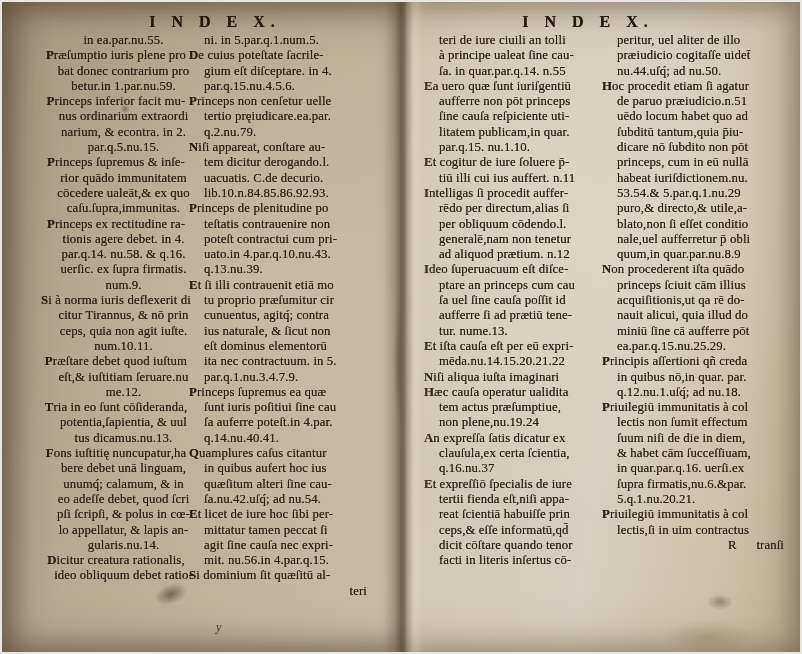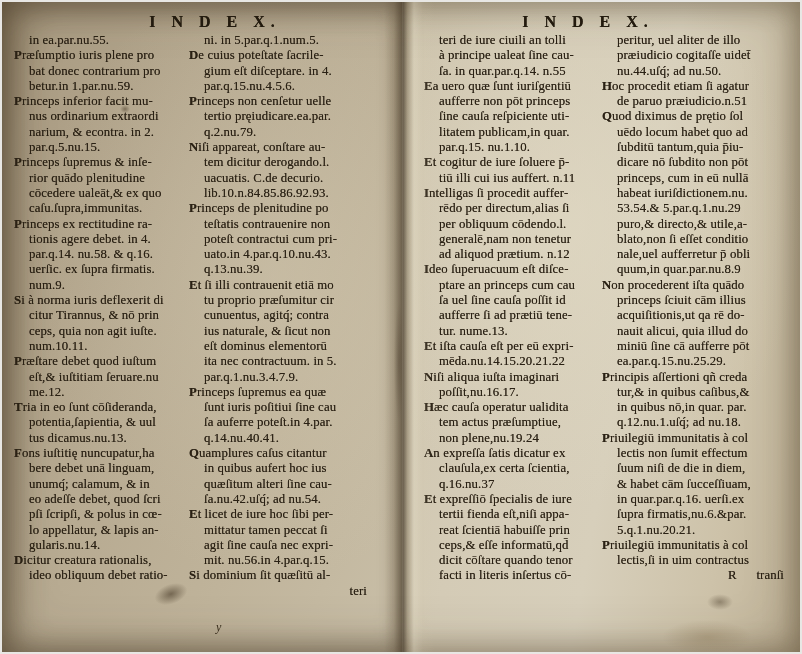--- a/index.html
+++ b/index.html
@@ -47,21 +47,21 @@
   .vig{position:absolute;inset:0;pointer-events:none;box-shadow:inset 0 0 55px rgba(64,50,30,.22);}
   .header{
     position:absolute;top:11px;transform:translateX(-50%);
     font-weight:bold;font-size:16px;letter-spacing:6px;
     color:#221a0e;white-space:nowrap;
     text-shadow:0 0 .6px rgba(34,26,14,.8);
   }
   .hl{left:213px;} .hr{left:186px;}
   .col{position:absolute;top:31px;color:#2a2114;
        text-shadow:0 0 .6px rgba(42,33,20,.65);}
-  .c-l1{left:12px;width:176px;}
+  .c-l1{left:26px;width:176px;text-align:center;}
   .c-l2{left:187px;width:192px;}
   .c-r1{left:22px;width:182px;}
   .c-r2{left:200px;width:196px;}
   .ln{height:15.3px;line-height:15.3px;font-size:12.8px;white-space:nowrap;letter-spacing:.1px;}
   .ln.cont{padding-left:15px;}
   .ln.rt{text-align:right;padding-right:14px;}
   .lead{font-weight:bold;}
   .sig{
     position:absolute;left:214px;top:618px;
     font-style:italic;font-size:12px;color:#3a2f1d;
@@ -88,21 +88,21 @@
     <div class="col c-l1">
         <div class="ln cont">in ea.par.nu.55.</div>
         <div class="ln"><span class="lead">P</span>ræſumptio iuris plene pro</div>
         <div class="ln cont">bat donec contrarium pro</div>
         <div class="ln cont">betur.in 1.par.nu.59.</div>
         <div class="ln"><span class="lead">P</span>rinceps inferior facit mu-</div>
         <div class="ln cont">nus ordinarium extraordi</div>
         <div class="ln cont">narium, &amp; econtra. in 2.</div>
         <div class="ln cont">par.q.5.nu.15.</div>
         <div class="ln"><span class="lead">P</span>rinceps ſupremus &amp; inſe-</div>
-        <div class="ln cont">rior quādo plenitudine</div>
+        <div class="ln cont">rior quādo immunitatem</div>
         <div class="ln cont">cōcedere ualeāt,&amp; ex quo</div>
         <div class="ln cont">caſu.ſupra,immunitas.</div>
         <div class="ln"><span class="lead">P</span>rinceps ex rectitudine ra-</div>
         <div class="ln cont">tionis agere debet. in 4.</div>
         <div class="ln cont">par.q.14. nu.58. &amp; q.16.</div>
         <div class="ln cont">uerſic. ex ſupra firmatis.</div>
         <div class="ln cont">num.9.</div>
         <div class="ln"><span class="lead">S</span>i à norma iuris deflexerit di</div>
         <div class="ln cont">citur Tirannus, &amp; nō prin</div>
         <div class="ln cont">ceps, quia non agit iuſte.</div>
@@ -187,59 +187,56 @@
         <div class="ln cont">generalē,nam non tenetur</div>
         <div class="ln cont">ad aliquod prætium. n.12</div>
         <div class="ln"><span class="lead">I</span>deo ſuperuacuum eſt diſce-</div>
         <div class="ln cont">ptare an princeps cum cau</div>
         <div class="ln cont">ſa uel ſine cauſa poſſit id</div>
         <div class="ln cont">aufferre ſi ad prætiū tene-</div>
         <div class="ln cont">tur. nume.13.</div>
         <div class="ln"><span class="lead">E</span>t iſta cauſa eſt per eū expri-</div>
         <div class="ln cont">mēda.nu.14.15.20.21.22</div>
         <div class="ln"><span class="lead">N</span>iſi aliqua iuſta imaginari</div>
-        <div class="ln cont">poſſit,nu.16.17.</div>
         <div class="ln"><span class="lead">H</span>æc cauſa operatur ualidita</div>
         <div class="ln cont">tem actus præſumptiue,</div>
         <div class="ln cont">non plene,nu.19.24</div>
         <div class="ln"><span class="lead">A</span>n expreſſa ſatis dicatur ex</div>
         <div class="ln cont">clauſula,ex certa ſcientia,</div>
         <div class="ln cont">q.16.nu.37</div>
         <div class="ln"><span class="lead">E</span>t expreſſiō ſpecialis de iure</div>
         <div class="ln cont">tertii fienda eſt,niſi appa-</div>
         <div class="ln cont">reat ſcientiā habuiſſe prin</div>
         <div class="ln cont">ceps,&amp; eſſe informatū,qd̄</div>
         <div class="ln cont">dicit cōſtare quando tenor</div>
         <div class="ln cont">facti in literis inſertus cō-</div>
       </div>
     <div class="col c-r2">
         <div class="ln cont">peritur, uel aliter de illo</div>
         <div class="ln cont">præiudicio cogitaſſe uidet̄</div>
         <div class="ln cont">nu.44.uſq́; ad nu.50.</div>
         <div class="ln"><span class="lead">H</span>oc procedit etiam ſi agatur</div>
         <div class="ln cont">de paruo præiudicio.n.51</div>
-        <div class="ln"><span class="lead">Q</span>uod diximus de prętio ſol</div>
         <div class="ln cont">uēdo locum habet quo ad</div>
         <div class="ln cont">ſubditū tantum,quia p̄iu-</div>
         <div class="ln cont">dicare nō ſubdito non pōt</div>
         <div class="ln cont">princeps, cum in eū nullā</div>
         <div class="ln cont">habeat iuriſdictionem.nu.</div>
         <div class="ln cont">53.54.&amp; 5.par.q.1.nu.29</div>
         <div class="ln cont">puro,&amp; directo,&amp; utile,a-</div>
         <div class="ln cont">blato,non ſi eſſet conditio</div>
         <div class="ln cont">nale,uel aufferretur p̄ obli</div>
         <div class="ln cont">quum,in quar.par.nu.8.9</div>
         <div class="ln"><span class="lead">N</span>on procederent iſta quādo</div>
         <div class="ln cont">princeps ſciuit cām illius</div>
         <div class="ln cont">acquiſitionis,ut qa rē do-</div>
         <div class="ln cont">nauit alicui, quia illud do</div>
         <div class="ln cont">miniū ſine cā aufferre pōt</div>
         <div class="ln cont">ea.par.q.15.nu.25.29.</div>
         <div class="ln"><span class="lead">P</span>rincipis aſſertioni qñ creda</div>
-        <div class="ln cont">tur,&amp; in quibus caſibus,&amp;</div>
         <div class="ln cont">in quibus nō,in quar. par.</div>
         <div class="ln cont">q.12.nu.1.uſq́; ad nu.18.</div>
         <div class="ln"><span class="lead">P</span>riuilegiū immunitatis à col</div>
         <div class="ln cont">lectis non ſumit effectum</div>
         <div class="ln cont">ſuum niſi de die in diem,</div>
         <div class="ln cont">&amp; habet cām ſucceſſiuam,</div>
         <div class="ln cont">in quar.par.q.16. uerſi.ex</div>
         <div class="ln cont">ſupra firmatis,nu.6.&amp;par.</div>
         <div class="ln cont">5.q.1.nu.20.21.</div>
         <div class="ln"><span class="lead">P</span>riuilegiū immunitatis à col</div>

